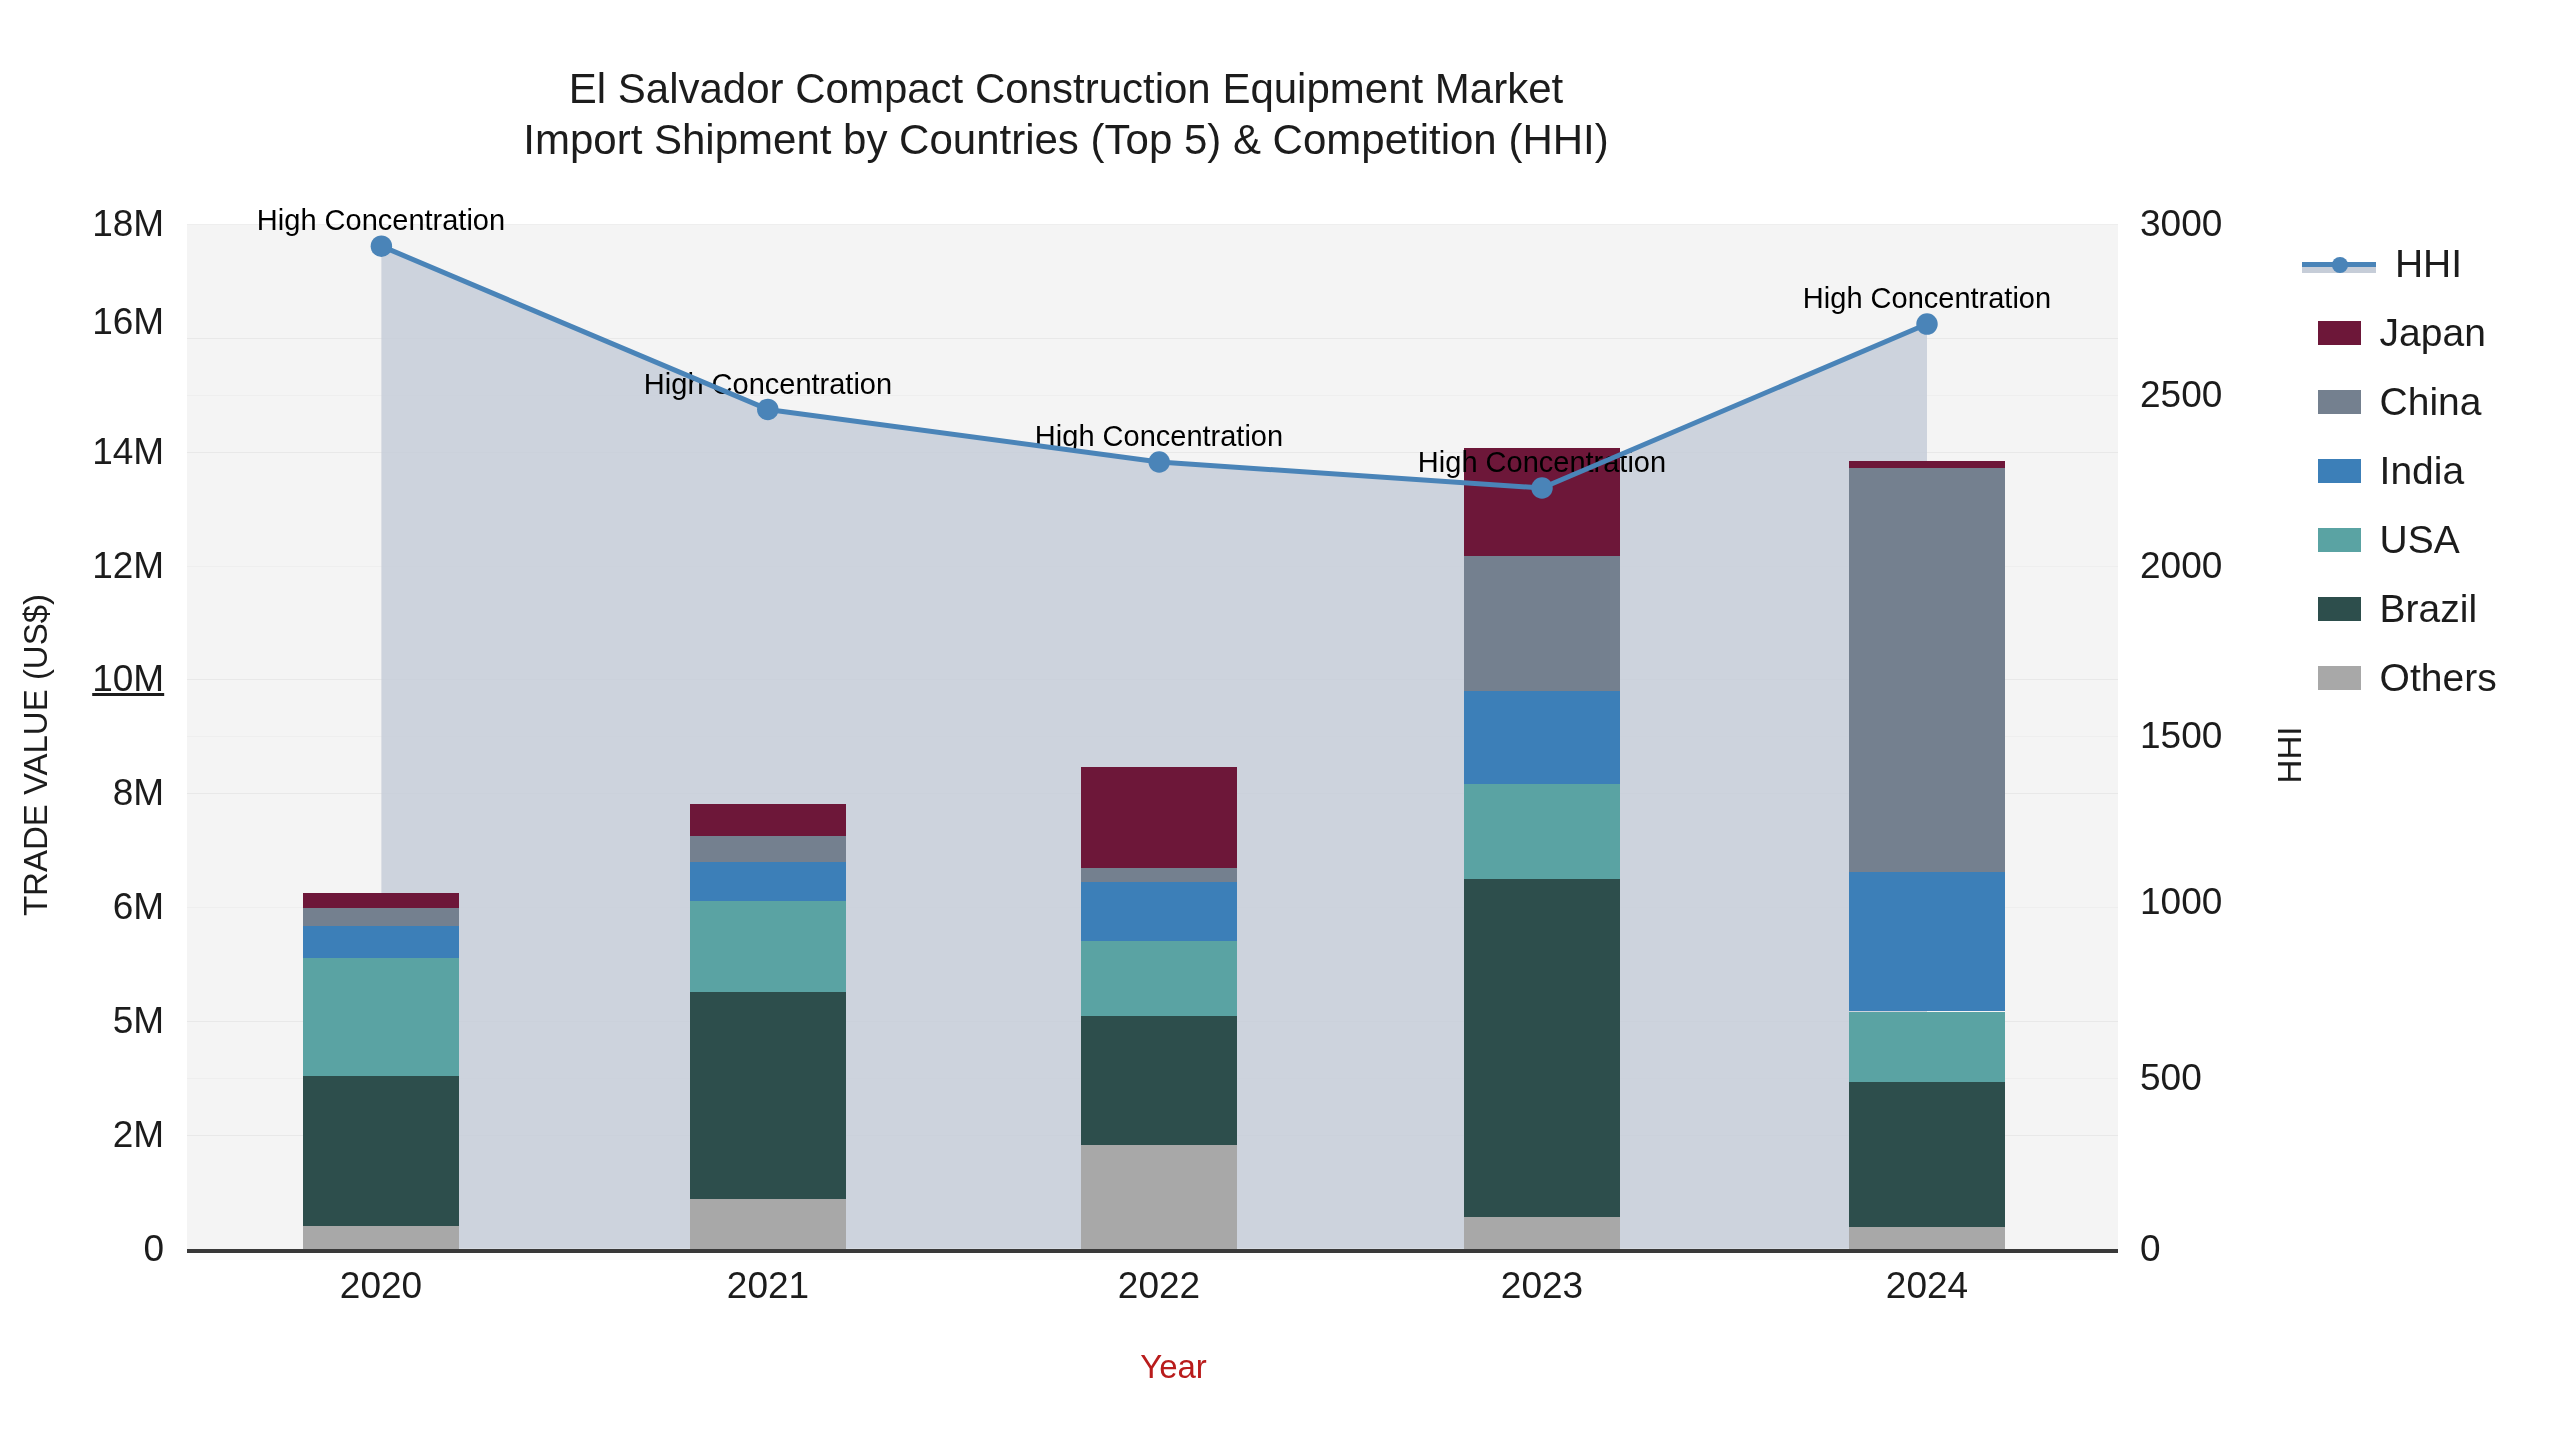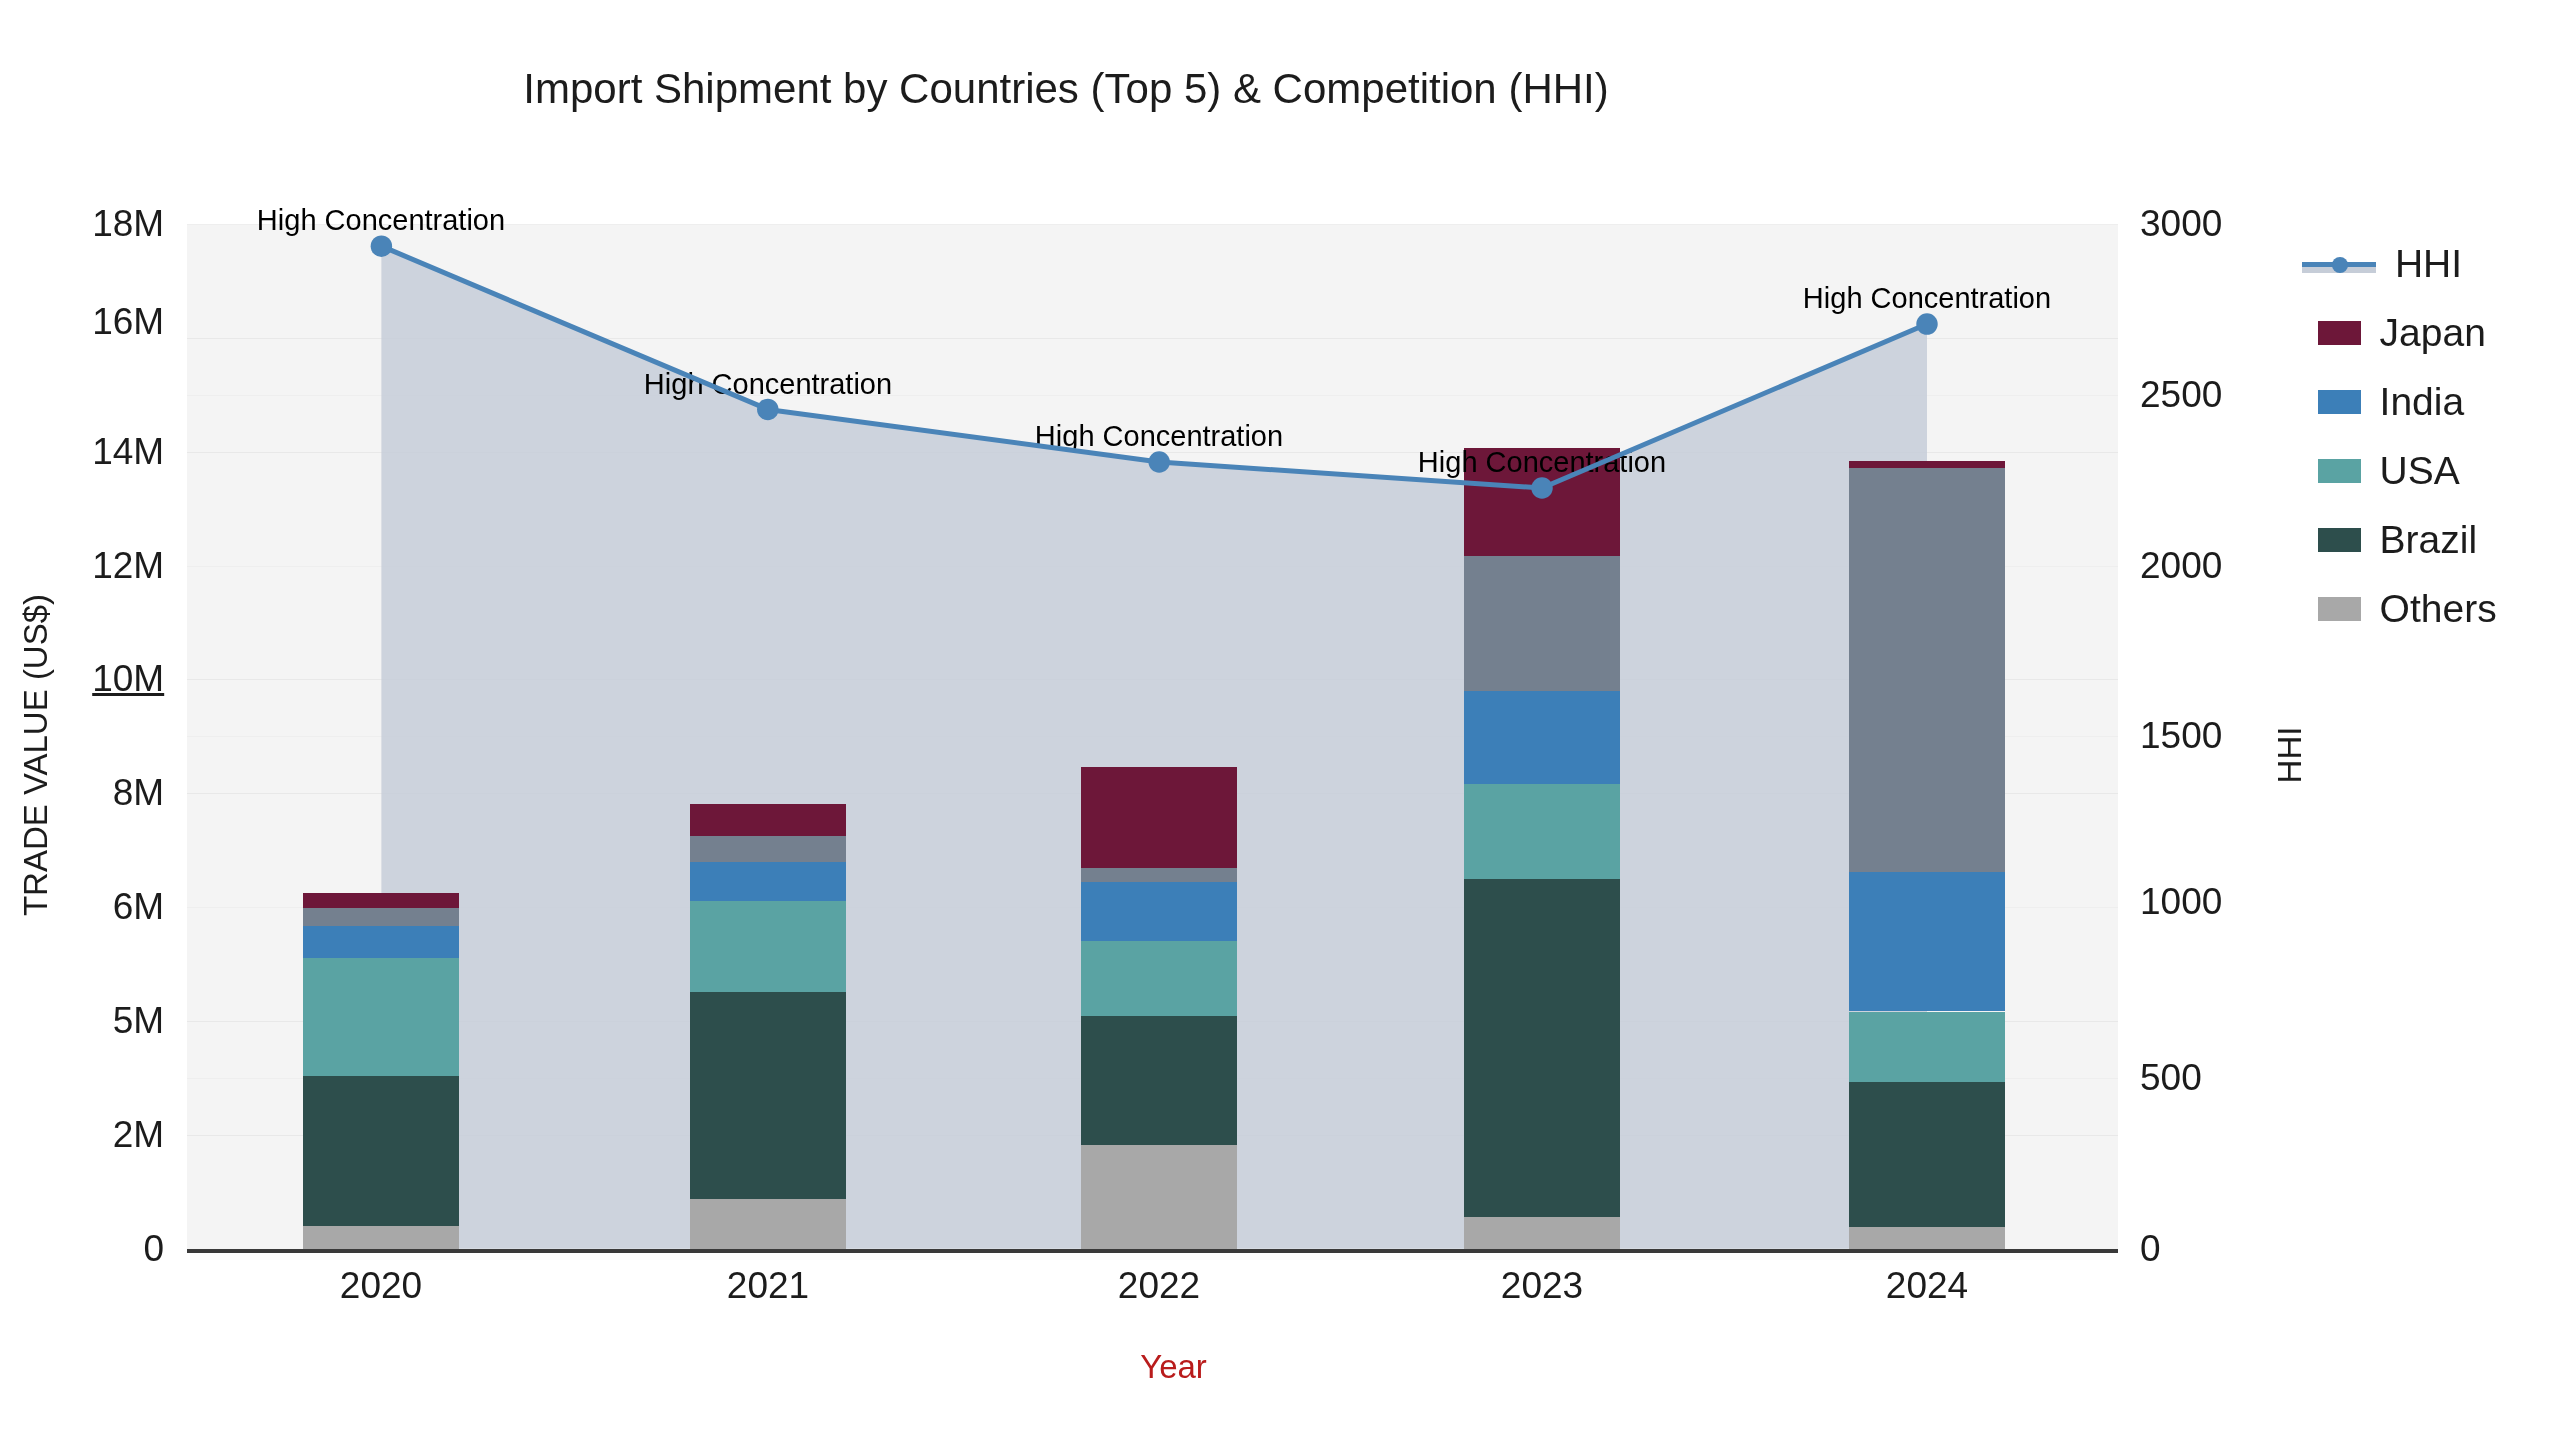--- a/index.html
+++ b/index.html
@@ -83,20 +83,21 @@
     position:absolute;left:30px;top:5.7px;width:15.7px;height:15.7px;border-radius:50%;background:#4a84b8;
   }
   .legend-label{font-size:39px;color:#1c1c1c;line-height:1;}
 </style>
 </head>
 <body>
 
 <div id="root">
 
   <div class="title">
+    <span>El Salvador Compact Construction Equipment Market</span>
     <span class="l2">Import Shipment by Countries (Top 5) &amp; Competition (HHI)</span>
   </div>
 
   <div class="plot" id="plot-area">
       <div class="grid-line" style="top: 1025px;"></div>
       <div class="grid-line" style="top: 911px;"></div>
       <div class="grid-line" style="top: 797px;"></div>
       <div class="grid-line" style="top: 683px;"></div>
       <div class="grid-line" style="top: 569px;"></div>
       <div class="grid-line" style="top: 455px;"></div>
@@ -210,20 +211,24 @@
           <span class="lseg"></span>
           <span class="ldot"></span>
         </span>
         <span class="legend-label">HHI</span>
       </div>
       <div class="legend-row">
         <span class="legend-swatch" style="background: rgb(109, 23, 57);"></span>
         <span class="legend-label">Japan</span>
       </div>
       <div class="legend-row">
+        <span class="legend-swatch" style="background: rgb(116, 128, 143);"></span>
+        <span class="legend-label">China</span>
+      </div>
+      <div class="legend-row">
         <span class="legend-swatch" style="background: rgb(60, 127, 184);"></span>
         <span class="legend-label">India</span>
       </div>
       <div class="legend-row">
         <span class="legend-swatch" style="background: rgb(90, 163, 163);"></span>
         <span class="legend-label">USA</span>
       </div>
       <div class="legend-row">
         <span class="legend-swatch" style="background: rgb(45, 78, 76);"></span>
         <span class="legend-label">Brazil</span>

